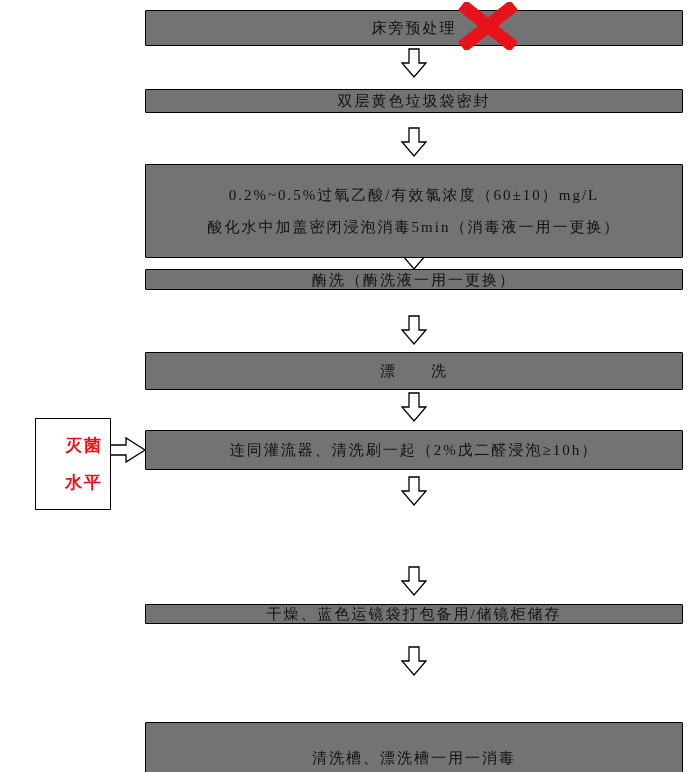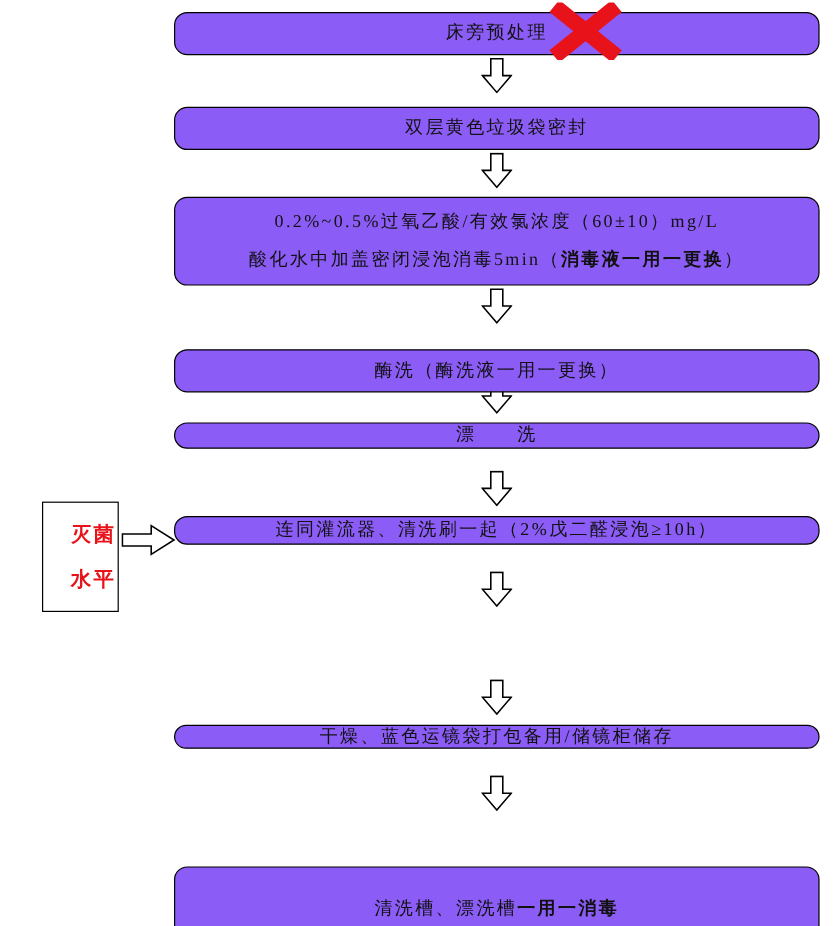--- a/index.html
+++ b/index.html
@@ -13,34 +13,34 @@
     width: 698px;
     height: 772px;
     background: var(--color-background, #ffffff);
     overflow: hidden;
   }
   .box {
     position: absolute;
     left: 145px;
     width: 538px;
     border: 1px solid var(--color-border, #000);
-    border-radius: 11px;
-    background: #8b5cf6;
+    border-radius: 1px;
+    background: #737373;
     display: flex;
     flex-direction: column;
     justify-content: center;
     align-items: center;
     text-align: center;
     font-size: 15px;
     letter-spacing: 2px;
     color: #111;
     z-index: 1;
   }
   .box .line { line-height: 32px; white-space: pre; }
-  .box b { font-weight: bold; }
+  .box b { font-weight: normal; }
   .arr {
     position: absolute;
     left: 401px;
     width: 26px;
     height: 30px;
     fill: #fff;
     stroke: var(--color-border, #000);
     stroke-width: 1.3px;
     z-index: 0;
   }
@@ -62,21 +62,21 @@
     width: 72px;
     height: 48px;
     stroke: var(--color-red, #e8131a);
     stroke-width: 13px;
     z-index: 3;
   }
   .sidebox {
     position: absolute;
     left: 35px;
     top: 418px;
-    width: 64px;
+    width: 76px;
     height: 92px;
     border: 1px solid var(--color-border, #000);
     background: #fff;
     display: flex;
     flex-direction: column;
     justify-content: space-evenly;
     align-items: center;
     color: var(--color-red, #e8131a);
     font-weight: bold;
     font-size: 17px;
@@ -102,58 +102,58 @@
     <div class="line">床旁预处理</div>
   </div>
   <svg class="redx" viewBox="0 0 72 48">
     <line x1="10" y1="3" x2="62" y2="45"></line>
     <line x1="62" y1="3" x2="10" y2="45"></line>
   </svg>
   <svg class="arr" style="top:48px" viewBox="0 0 26 30">
       <use href="#downArrow"></use>
     </svg>
 
-  <div class="box" style="top:89px;height:36px">
+  <div class="box" style="top:89px;height:24px">
     <div class="line">双层黄色垃圾袋密封</div>
   </div>
   <svg class="arr" style="top:127px" viewBox="0 0 26 30">
       <use href="#downArrow"></use>
     </svg>
 
-  <div class="box" style="top:164px;height:74px">
+  <div class="box" style="top:164px;height:94px">
     <div class="line">0.2%~0.5%过氧乙酸/有效氯浓度（60±10）mg/L</div>
     <div class="line"><span>酸化水中加盖密闭浸泡消毒5min（</span><b>消毒液一用一更换</b><span>）</span></div>
   </div>
   <svg class="arr" style="top:240px" viewBox="0 0 26 30">
       <use href="#downArrow"></use>
     </svg>
 
-  <div class="box" style="top:291px;height:36px">
+  <div class="box" style="top:269px;height:21px">
     <div class="line">酶洗（酶洗液一用一更换）</div>
   </div>
   <svg class="arr" style="top:315px" viewBox="0 0 26 30">
       <use href="#downArrow"></use>
     </svg>
 
-  <div class="box" style="top:352px;height:22px">
+  <div class="box" style="top:352px;height:38px">
     <div class="line">漂　　洗</div>
   </div>
   <svg class="arr" style="top:392px" viewBox="0 0 26 30">
       <use href="#downArrow"></use>
     </svg>
 
   <div class="sidebox">
     <span>灭菌</span>
     <span>水平</span>
   </div>
   <svg class="rarr" viewBox="0 0 46 28">
       <use href="#rightArrow"></use>
     </svg>
 
-  <div class="box" style="top:430px;height:24px">
+  <div class="box" style="top:430px;height:40px">
     <div class="line">连同灌流器、清洗刷一起（2%戊二醛浸泡≥10h）</div>
   </div>
   <svg class="arr" style="top:476px" viewBox="0 0 26 30">
       <use href="#downArrow"></use>
     </svg>
 
   <svg class="arr" style="top:566px" viewBox="0 0 26 30">
       <use href="#downArrow"></use>
     </svg>
 

